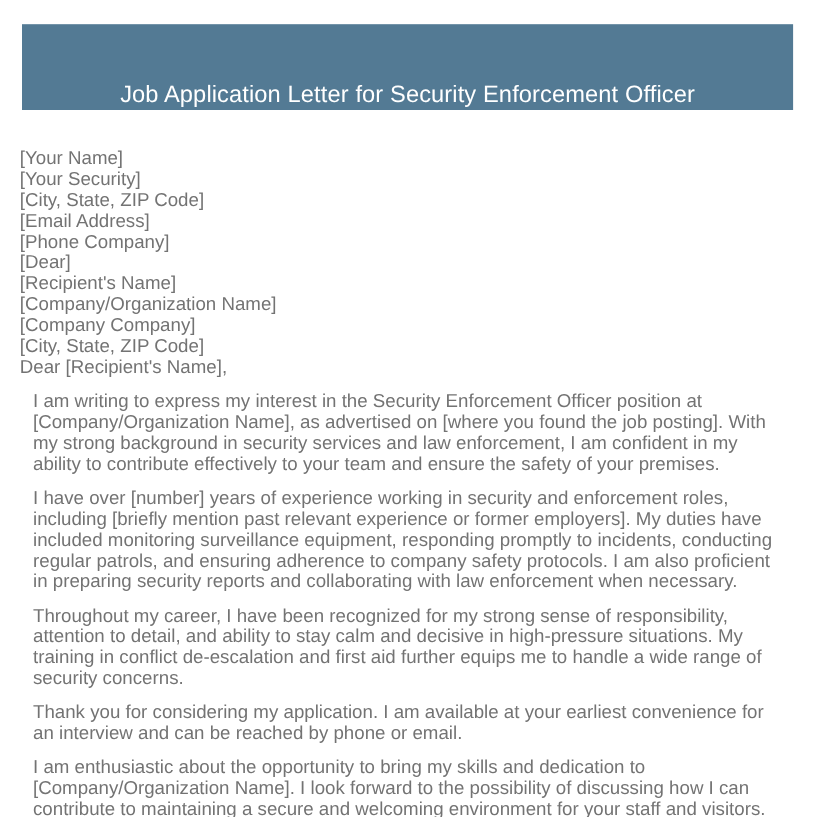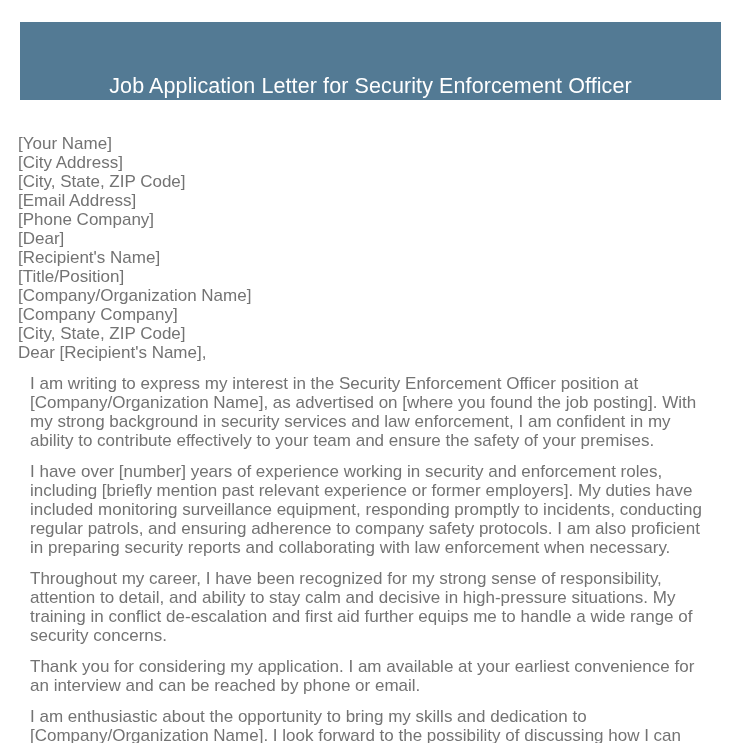--- a/index.html
+++ b/index.html
@@ -80,30 +80,29 @@
 <div class="page">
 
   <div class="doc-header">
     <div class="doc-header-title">Job Application Letter for Security Enforcement Officer</div>
   </div>
 
   <div class="letter-body">
 
     <div>
       <span class="letter-line">[Your Name]</span>
-      <span class="letter-line">[City Address]</span>
+      <span class="letter-line">[Your Security]</span>
       <span class="letter-line">[City, State, ZIP Code]</span>
       <span class="letter-line">[Email Address]</span>
       <span class="letter-line">[Phone Company]</span>
       <span class="letter-line">[Dear]</span>
     </div>
 
     <div>
       <span class="letter-line">[Recipient's Name]</span>
-      <span class="letter-line">[Title/Position]</span>
       <span class="letter-line">[Company/Organization Name]</span>
       <span class="letter-line">[Company Company]</span>
       <span class="letter-line">[City, State, ZIP Code]</span>
     </div>
 
     <span class="letter-line">Dear [Recipient's Name],</span>
 
     <p class="letter-paragraph">I am writing to express my interest in the Security Enforcement Officer position at [Company/Organization Name], as advertised on [where you found the job posting]. With my strong background in security services and law enforcement, I am confident in my ability to contribute effectively to your team and ensure the safety of your premises.</p>
     <p class="letter-paragraph">I have over [number] years of experience working in security and enforcement roles, including [briefly mention past relevant experience or former employers]. My duties have included monitoring surveillance equipment, responding promptly to incidents, conducting regular patrols, and ensuring adherence to company safety protocols. I am also proficient in preparing security reports and collaborating with law enforcement when necessary.</p>
     <p class="letter-paragraph">Throughout my career, I have been recognized for my strong sense of responsibility, attention to detail, and ability to stay calm and decisive in high-pressure situations. My training in conflict de-escalation and first aid further equips me to handle a wide range of security concerns.</p>

